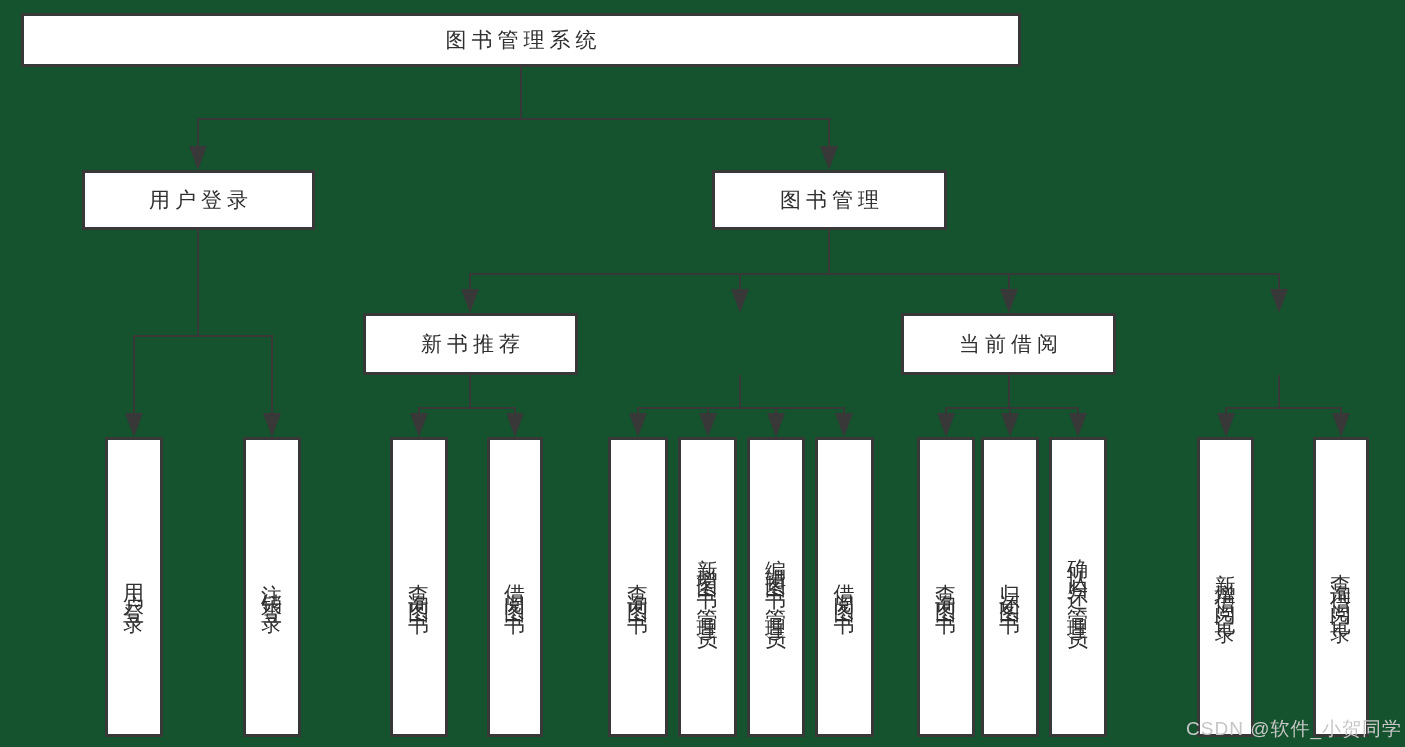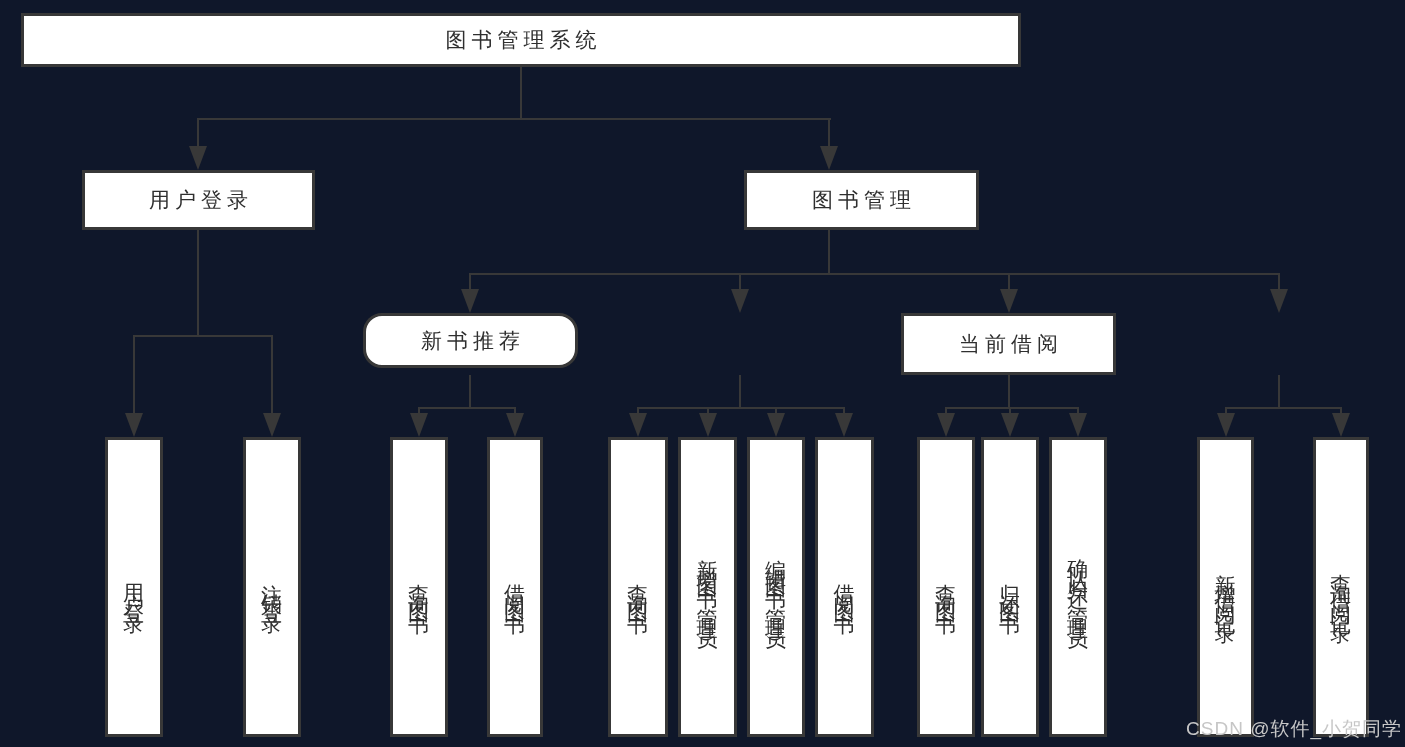--- a/index.html
+++ b/index.html
@@ -1,17 +1,17 @@
 <!DOCTYPE html>
 <html><head>
 <meta charset="utf-8">
 <style>
   html,body { margin:0; padding:0; background:#ffffff; }
   .canvas {
-    position:relative; width:1405px; height:747px; background:#0f172a;
+    position:relative; width:1405px; height:747px; background:#14532d;
     font-family:"Liberation Sans", sans-serif; color:#2f2f2f; overflow:hidden;
   }
   .box {
     position:absolute; box-sizing:border-box; background:#ffffff;
     border:3px solid #383838; display:flex; align-items:center; justify-content:center;
   }
   .hlabel { font-size:21px; letter-spacing:5px; text-indent:5px; white-space:nowrap; }
   .vlabel {
     writing-mode:vertical-rl; text-orientation:upright;
     font-size:21px; letter-spacing:10px; line-height:1; white-space:nowrap;
@@ -34,25 +34,25 @@
 <div class="canvas">
 
   <div class="box" style="left:21px; top:13px; width:1000px; height:54px;">
     <span class="hlabel">图书管理系统</span>
   </div>
 
   <div class="box" style="left:82px; top:170px; width:233px; height:60px;">
     <span class="hlabel">用户登录</span>
   </div>
 
-  <div class="box" style="left:712px; top:170px; width:235px; height:60px;margin-left:32px;">
+  <div class="box" style="left:712px; top:170px; width:235px; height:60px;">
     <span class="hlabel">图书管理</span>
   </div>
 
-  <div class="box" style="left:363px; top:313px; width:215px; height:55px;border-radius:19px;">
+  <div class="box" style="left:363px; top:313px; width:215px; height:62px;">
     <span class="hlabel">新书推荐</span>
   </div>
 
 
   <div class="box" style="left:901px; top:313px; width:215px; height:62px;">
     <span class="hlabel">当前借阅</span>
   </div>
 
 
   <div class="box" style="left:105px; top:437px; width:58px; height:300px;">

